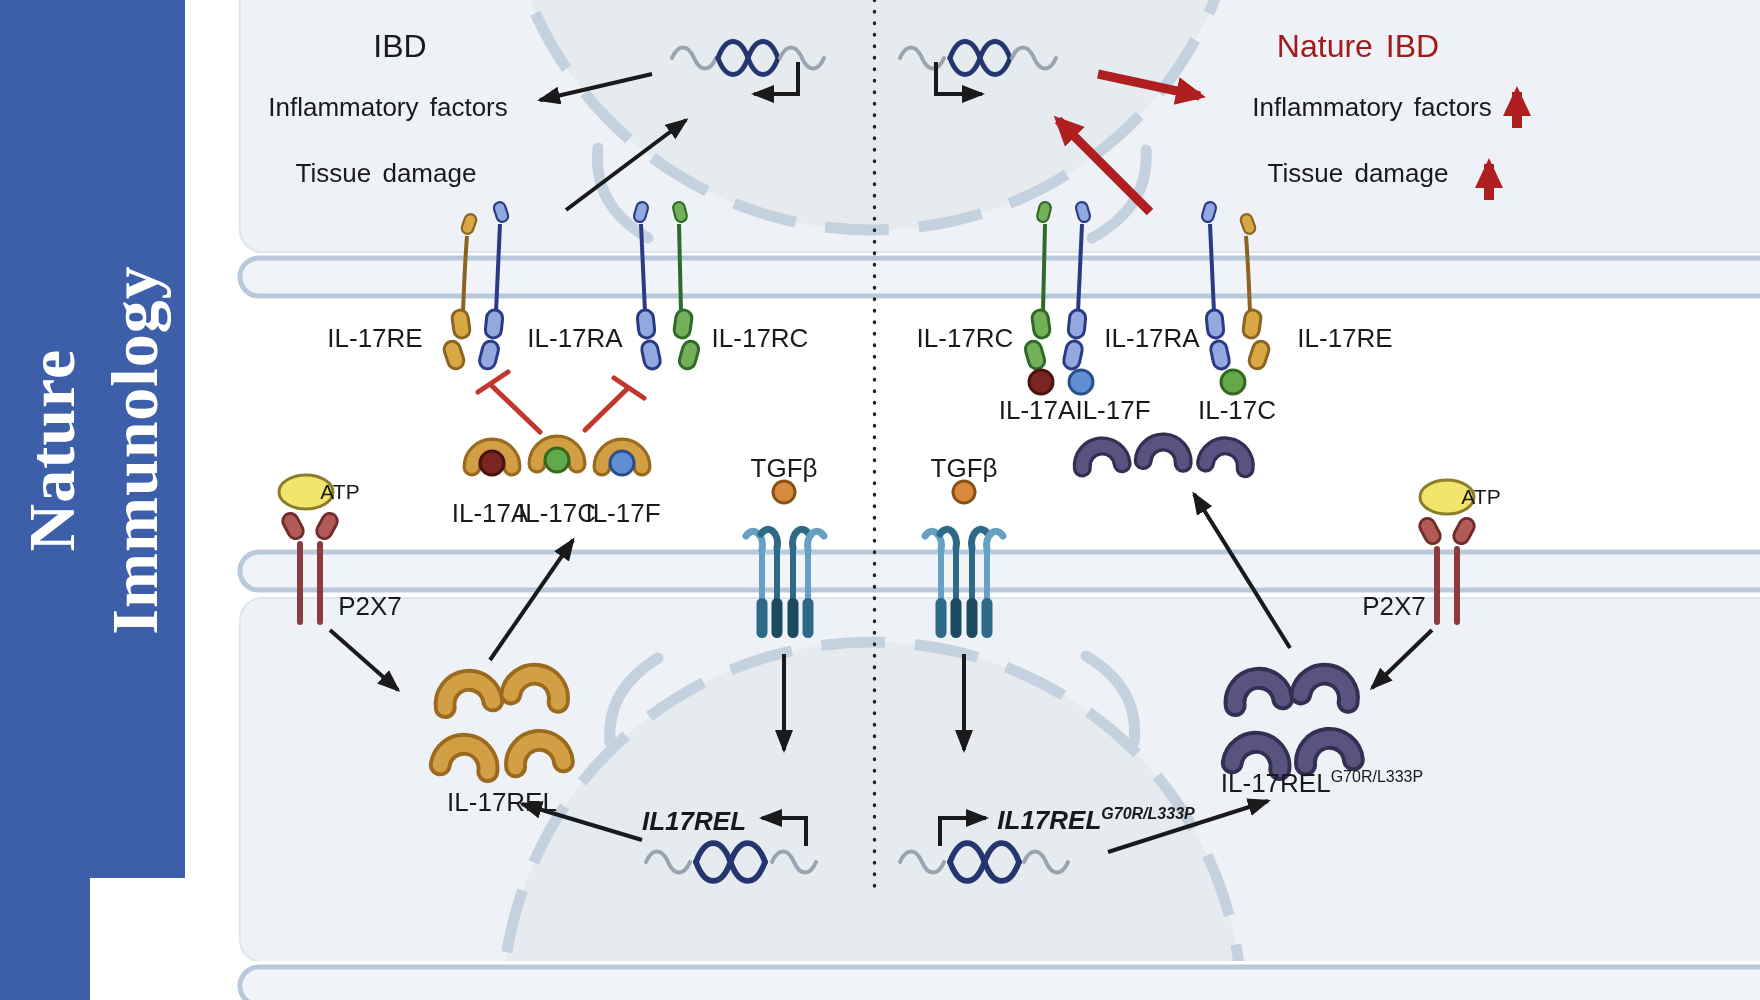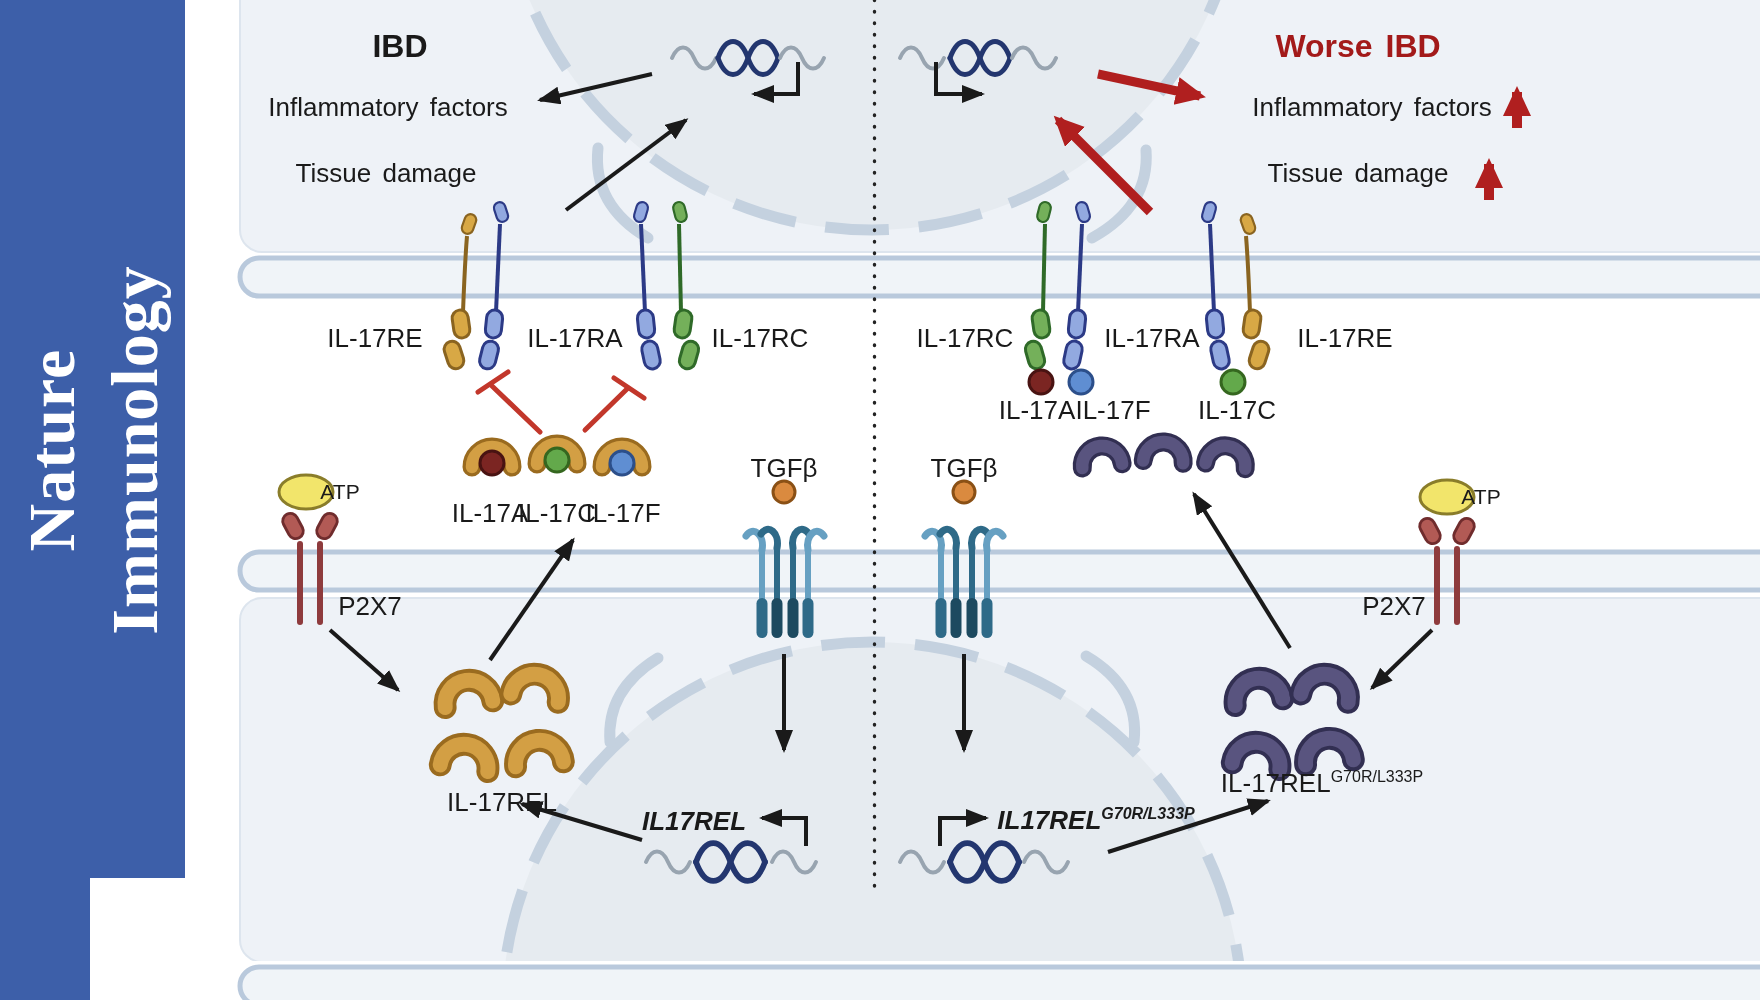--- a/index.html
+++ b/index.html
@@ -6,21 +6,21 @@
   html,body { width:1760px; height:1000px; background:#fff; font-family:"Liberation Sans",sans-serif; }
   .canvas { position:relative; width:1760px; height:1000px; overflow:hidden; background:#fff; }
   .sidebar { position:absolute; left:0; top:0; width:185px; height:1000px; background:var(--banner-blue,#3d5fa9); }
   .banner-text { position:absolute; left:50%; top:450px; transform:translate(-50%,-50%) rotate(-90deg);
                  color:#fff; font-family:"Liberation Serif",serif; font-weight:700; font-size:66px;
                  line-height:1.25; letter-spacing:1px; text-align:center; white-space:nowrap; }
   .notch { position:absolute; left:90px; top:878px; width:95px; height:122px; background:#fff; }
   svg.diagram { position:absolute; left:0; top:0; display:block; }
   .lbl { position:absolute; transform:translate(-50%,-50%); font-size:26px; color:#1a1a1a;
          white-space:nowrap; word-spacing:4px; }
-  .title { font-size:32px; font-weight:700; }
+  .title { font-size:32px; font-weight:400; }
   .red { color:var(--worse-red,#a31a1a); }
   .gene { font-style:italic; font-weight:700; }
   .small { font-size:21px; font-weight:400;margin-left:34px; }
   .lbl sup { font-size:16px; }
 </style>
 </head>
 <body>
 
 <div class="canvas">
 
@@ -277,21 +277,21 @@
     <div class="lbl" style="left:760px;top:338px">IL-17RC</div>
     <div class="lbl" style="left:490px;top:513px">IL-17A</div>
     <div class="lbl" style="left:557px;top:513px">IL-17C</div>
     <div class="lbl" style="left:623px;top:513px">IL-17F</div>
     <div class="lbl small" style="left:306px;top:492px">ATP</div>
     <div class="lbl" style="left:370px;top:606px">P2X7</div>
     <div class="lbl" style="left:502px;top:802px">IL-17REL</div>
     <div class="lbl" style="left:784px;top:468px">TGFβ</div>
     <div class="lbl gene" style="left:694px;top:821px">IL17REL</div>
 
-    <div class="lbl title red" style="left:1358px;top:46px">Worse IBD</div>
+    <div class="lbl title red" style="left:1358px;top:46px">Nature IBD</div>
     <div class="lbl" style="left:1372px;top:107px">Inflammatory factors</div>
     <div class="lbl" style="left:1358px;top:173px">Tissue damage</div>
     <div class="lbl" style="left:965px;top:338px">IL-17RC</div>
     <div class="lbl" style="left:1152px;top:338px">IL-17RA</div>
     <div class="lbl" style="left:1345px;top:338px">IL-17RE</div>
     <div class="lbl" style="left:1037px;top:410px">IL-17A</div>
     <div class="lbl" style="left:1113px;top:410px">IL-17F</div>
     <div class="lbl" style="left:1237px;top:410px">IL-17C</div>
     <div class="lbl" style="left:964px;top:468px">TGFβ</div>
     <div class="lbl" style="left:1394px;top:606px">P2X7</div>

